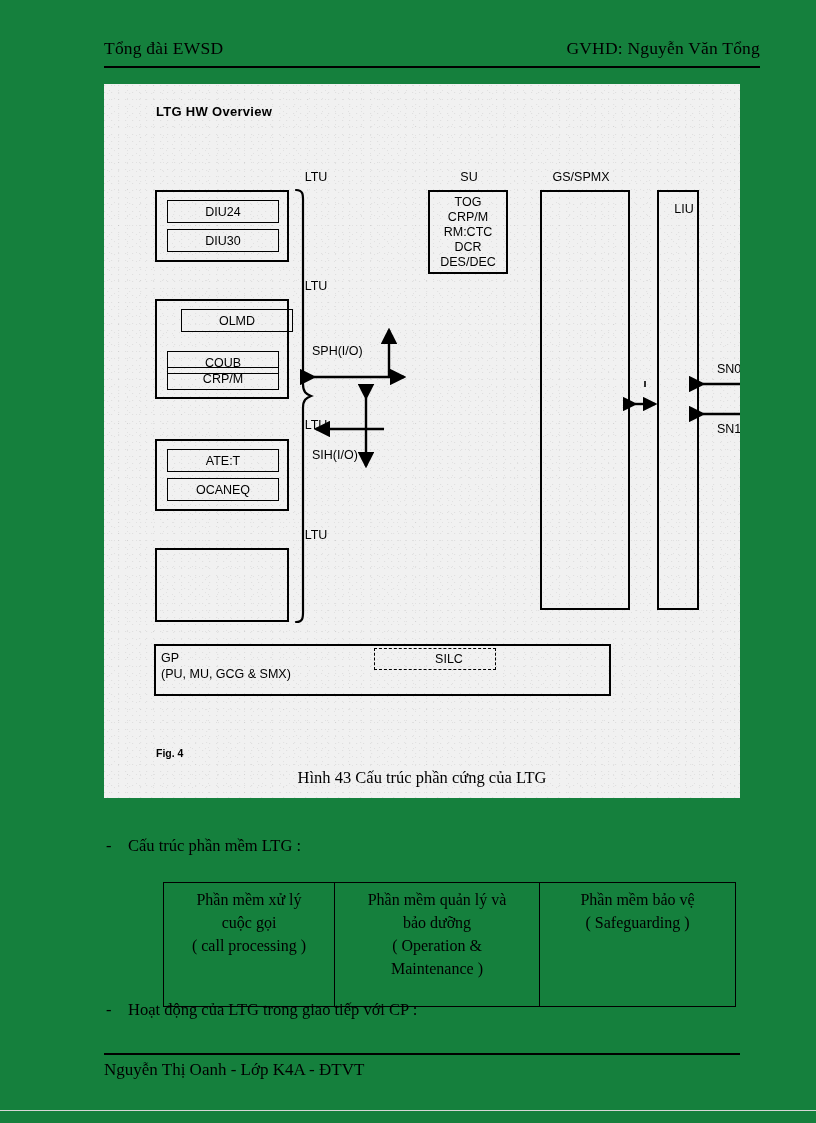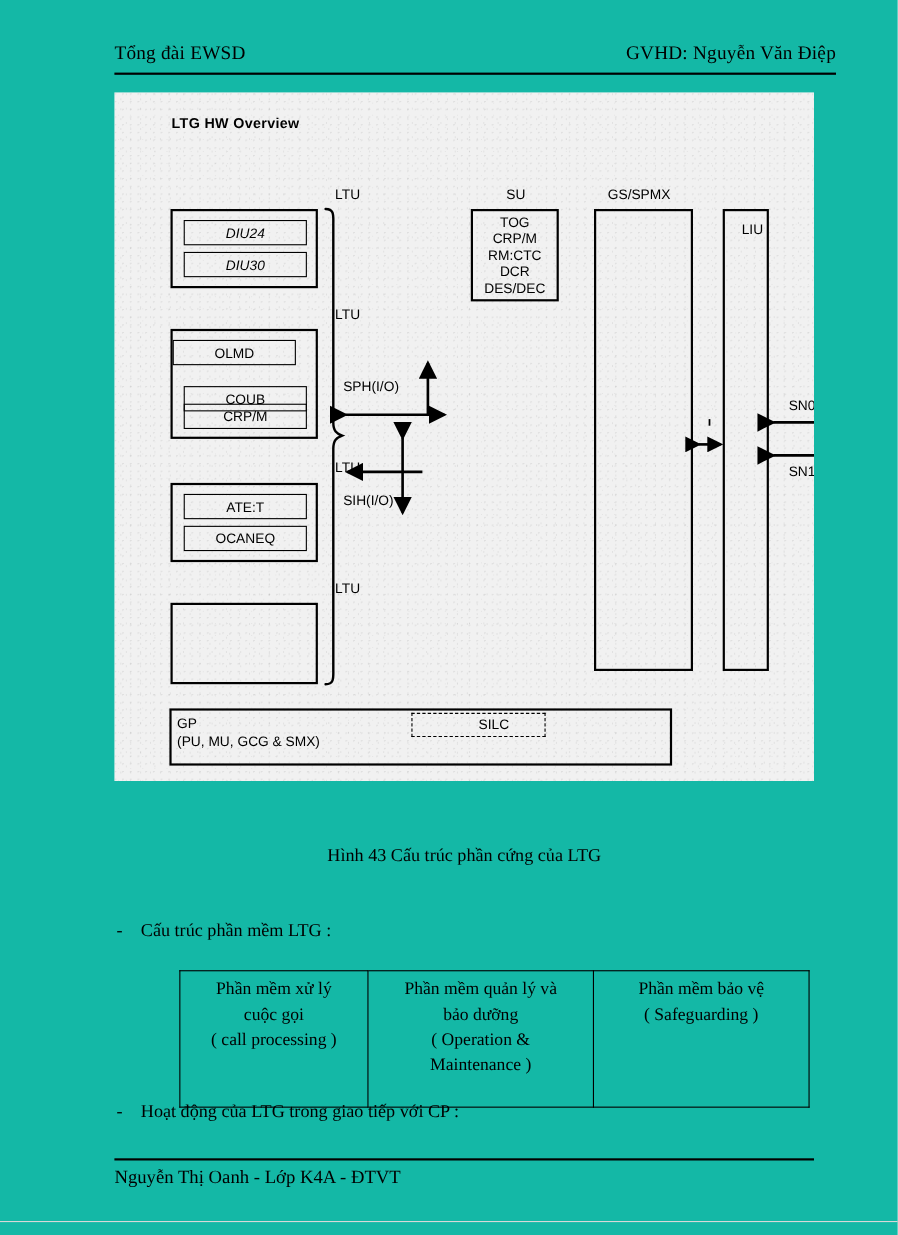--- a/index.html
+++ b/index.html
@@ -13,21 +13,21 @@
     position: relative;
     font-family: "Liberation Serif", serif;
     color: #000;
     overflow: hidden;
   }
 
   
   .page {
     position: absolute;
     inset: 0;
-    background: #14b8a6;
+    background: #15803d;
   }
 
   
   .header {
     position: absolute;
     left: 104px;
     top: 38px;
     width: 656px;
     height: 30px;
     display: flex;
@@ -45,21 +45,21 @@
     height: 0;
     border-top: 2.2px solid #000;
   }
 
   
   .figure {
     position: absolute;
     left: 104px;
     top: 84px;
     width: 636px;
-    height: 626px;
+    height: 714px;
     background: #f1f1f1;
     overflow: hidden;
   }
   
   .figure::before {
     content: "";
     position: absolute;
     inset: 0;
     background-image:
       radial-gradient(circle at 12% 24%, rgba(150,150,150,.20) .6px, transparent .7px),
@@ -238,45 +238,45 @@
     border-top: 1px solid #d8d8d8;
   }
 </style>
 </head>
 <body>
 
 <div class="page">
 
   <div class="header">
     <span>Tổng đài EWSD</span>
-    <span>GVHD: Nguyễn Văn Điệp</span>
+    <span>GVHD: Nguyễn Văn Tổng</span>
   </div>
   <div class="header-rule"></div>
 
   <div class="figure">
     <div class="figure-inner">
 
       <div class="fig-title">LTG HW Overview</div>
       <div class="fig-num">Fig. 4</div>
 
       <div class="grp-label" style="left:172px; top:86px; width:80px;">LTU</div>
       <div class="grp-label" style="left:172px; top:195px; width:80px;">LTU</div>
       <div class="grp-label" style="left:172px; top:334px; width:80px;">LTU</div>
       <div class="grp-label" style="left:172px; top:444px; width:80px;">LTU</div>
       <div class="grp-label" style="left:325px; top:86px; width:80px;">SU</div>
       <div class="grp-label" style="left:422px; top:86px; width:110px;">GS/SPMX</div>
       <div class="grp-label" style="left:540px; top:86px; width:80px;margin-top:32px;">LIU</div>
 
-      <div class="unit-box" style="left:51px; top:106px; width:134px; height:72px;font-style:italic;">
+      <div class="unit-box" style="left:51px; top:106px; width:134px; height:72px;">
         <div class="chip" style="left:10px; top:8px; width:112px; height:23px;">DIU24</div>
         <div class="chip" style="left:10px; top:37px; width:112px; height:23px;">DIU30</div>
       </div>
 
       <div class="unit-box" style="left:51px; top:215px; width:134px; height:100px;">
-        <div class="chip" style="left:0; top:8px; width:112px; height:23px;">OLMD</div>
+        <div class="chip" style="left:24px; top:8px; width:112px; height:23px;">OLMD</div>
         <div class="chip" style="left:10px; top:37px; width:112px; height:23px;margin-top:13px;">COUB</div>
         <div class="chip" style="left:10px; top:66px; width:112px; height:23px;">CRP/M</div>
       </div>
 
       <div class="unit-box" style="left:51px; top:355px; width:134px; height:72px;">
         <div class="chip" style="left:10px; top:8px; width:112px; height:23px;">ATE:T</div>
         <div class="chip" style="left:10px; top:37px; width:112px; height:23px;">OCANEQ</div>
       </div>
 
       <div class="unit-box" style="left:51px; top:464px; width:134px; height:74px;"></div>

